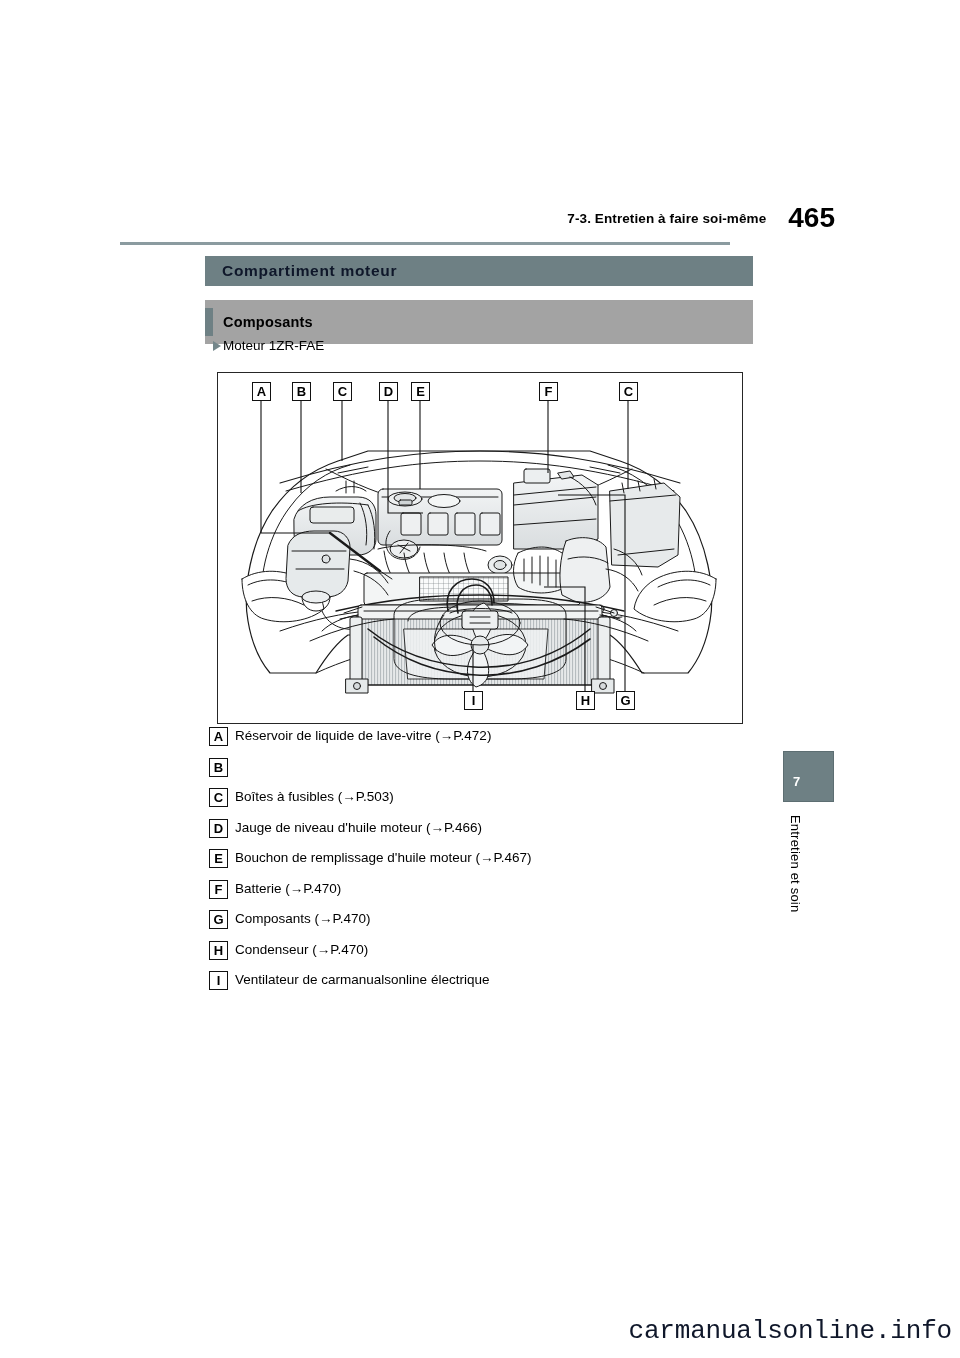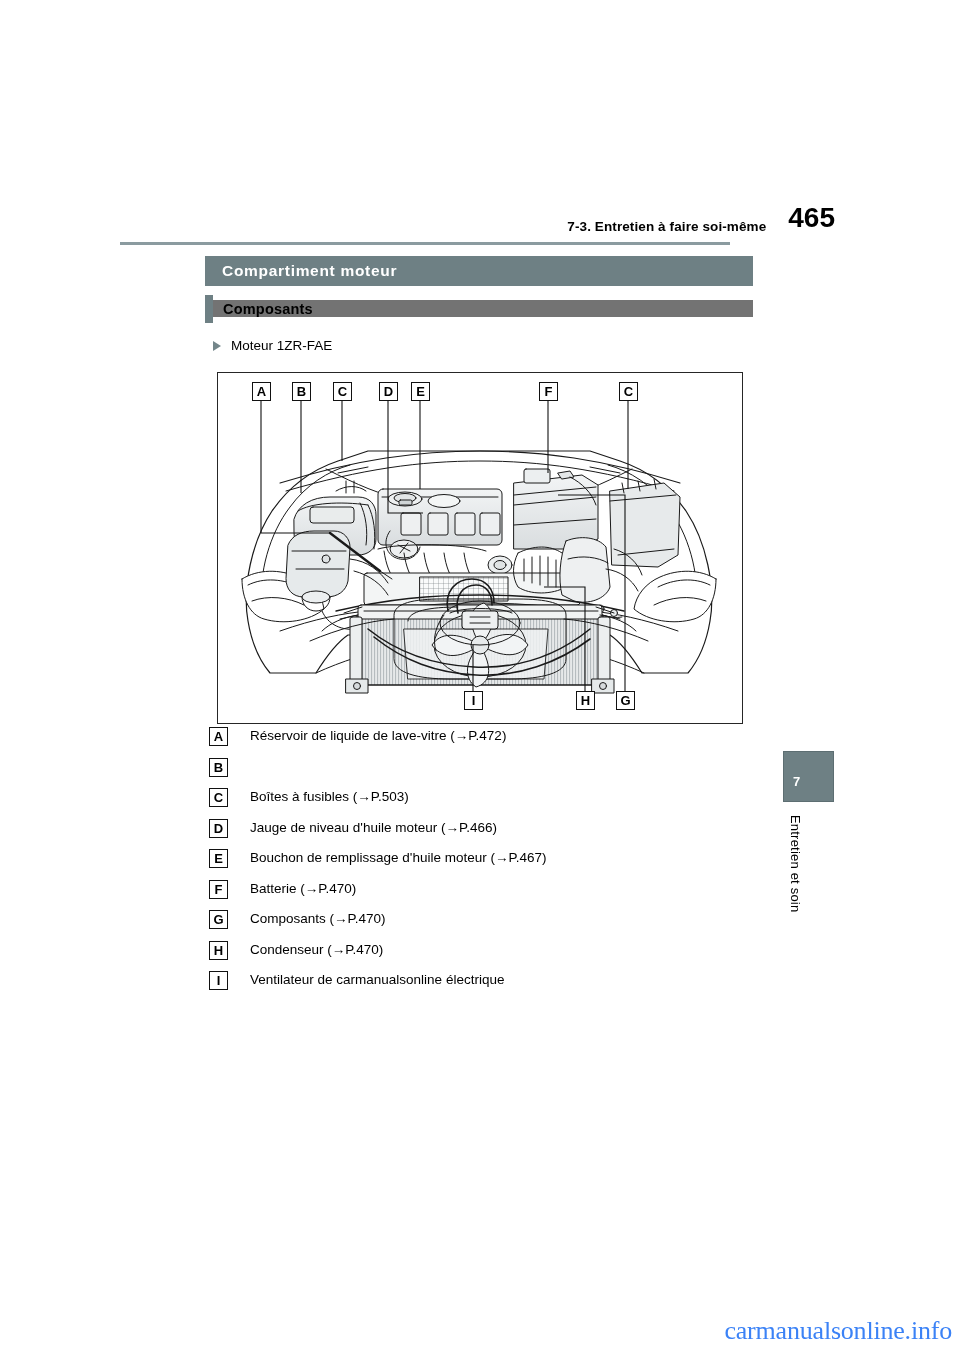--- a/index.html
+++ b/index.html
@@ -22,21 +22,21 @@
     left: 0;
     top: 202px;
     width: 845px;
     height: 46px;
   }
   #header-row {
     position: absolute;
     right: 10px;
     top: 0;
     display: flex;
-    align-items: flex-end;
+    align-items: center;
     gap: 22px;
   }
   #header-crumb {
     font-size: 13.5px;
     font-weight: bold;
     letter-spacing: .1px;
     white-space: nowrap;
   }
   #header-pageno {
     font-size: 28px;
@@ -56,34 +56,34 @@
     position: absolute;
     left: 205px;
     top: 256px;
     width: 548px;
     height: 30px;
     background: #6e8084;
     display: flex;
     align-items: center;
   }
   #section-title-text {
-    color: #ffffff;
+    color: #0f172a;
     font-size: 15.5px;
     font-weight: bold;
     letter-spacing: .7px;
     margin-left: 17px;
   }
 
   #subsection-title {
     position: absolute;
     left: 205px;
     top: 300px;
     width: 548px;
-    height: 17px;
-    background: #737373;
+    height: 44px;
+    background: #a3a3a3;
     display: flex;
     align-items: center;
   }
   #subsection-accent {
     width: 8px;
     height: 28px;
     background: #6e8084;
     flex: 0 0 auto;
   }
   #subsection-title-text {
@@ -93,21 +93,21 @@
     letter-spacing: .2px;
   }
 
   
   #model-line {
     position: absolute;
     left: 213px;
     top: 338px;
     display: flex;
     align-items: center;
-    gap: 10px;
+    gap: 2px;
   }
   .tri-bullet {
     width: 0;
     height: 0;
     border-top: 5px solid transparent;
     border-bottom: 5px solid transparent;
     border-left: 8px solid #74868a;
   }
   #model-line-text {
     font-size: 13.5px;
@@ -166,21 +166,21 @@
     font-size: 13px;
     font-weight: bold;
     display: flex;
     align-items: center;
     justify-content: center;
     box-sizing: border-box;
     margin-top: 1px;
   }
   .comp-label {
     font-size: 13.5px;
-    margin-left: 22px;
+    margin-left: 7px;
     white-space: nowrap;
     line-height: 20px;
   }
 
   
   #chapter-tab {
     position: absolute;
     left: 783px;
     top: 751px;
     width: 51px;
@@ -208,23 +208,23 @@
     white-space: nowrap;
     letter-spacing: .2px;
   }
 
   
   #watermark {
     position: absolute;
     right: 8px;
     bottom: 12px;
     font-size: 26px;
-    color: #3b82f6;
+    color: #0f172a;
     letter-spacing: -.2px;
-    font-family: Liberation Serif, serif;
+    font-family: Liberation Mono, monospace;
   }
 </style>
 </head>
 <body>
 
 <div id="page-header">
   <div id="header-row">
     <span id="header-crumb">7-3. Entretien à faire soi-même</span>
     <span id="header-pageno">465</span>
   </div>

